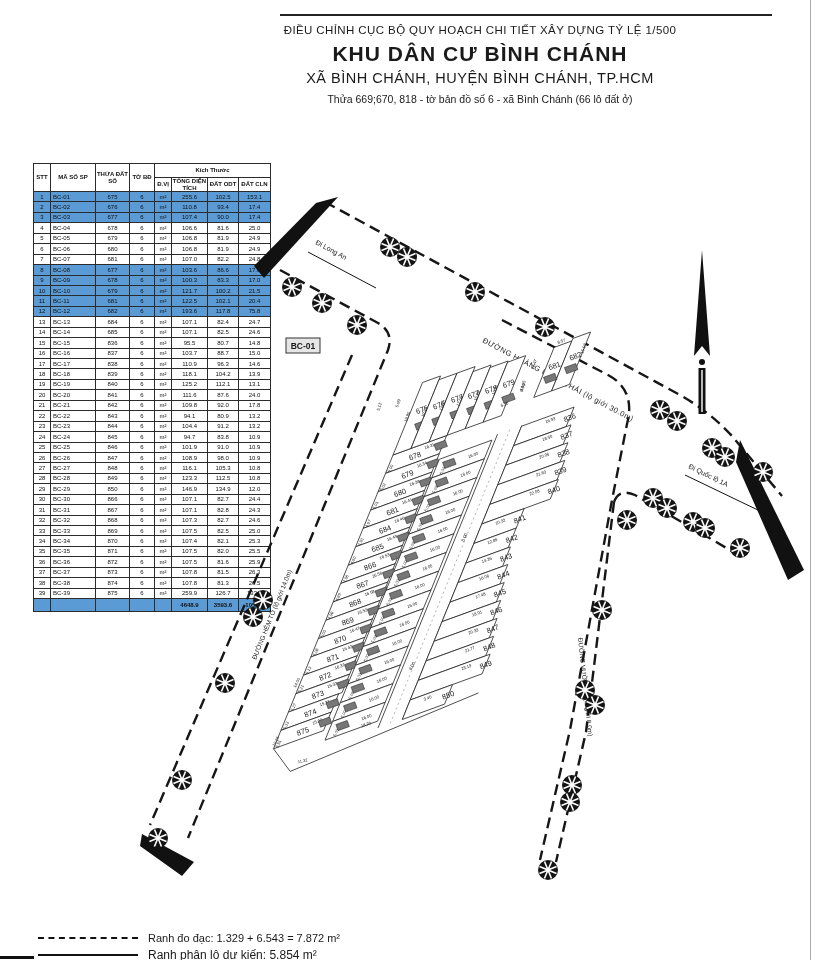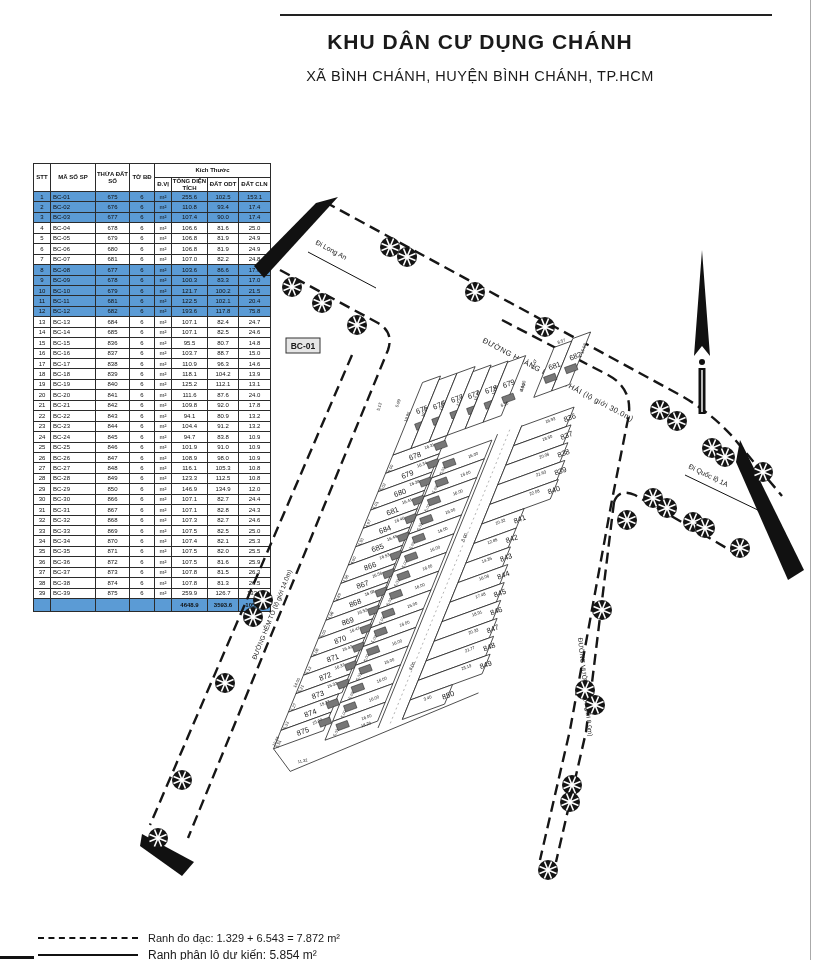--- a/index.html
+++ b/index.html
@@ -2,21 +2,21 @@
 <html><head>
 <meta charset="utf-8">
 <style>
   html,body{margin:0;padding:0;}
   body{width:825px;height:960px;position:relative;background:#fff;overflow:hidden;
        font-family:"Liberation Sans",sans-serif;color:#1a1a1a;}
   
   #hdr{position:absolute;left:150px;top:24px;width:660px;text-align:center;}
   #hdr .h1{font-size:11.5px;letter-spacing:.4px;}
   #hdr .h2{font-size:21px;font-weight:600;letter-spacing:1px;margin-top:6px;}
-  #hdr .h3{font-size:14.5px;letter-spacing:.5px;margin-top:14px;}
+  #hdr .h3{font-size:14.5px;letter-spacing:.5px;margin-top:4px;}
   #hdr .h4{font-size:13.5px;letter-spacing:.3px;margin-top:5px;}
   #hdr .h5{font-size:10.5px;margin-top:7px;}
   #topline{position:absolute;left:280px;top:14px;width:492px;height:2px;background:#222;}
   #rightline{position:absolute;left:810px;top:0;width:1px;height:960px;background:#aaa;}
   #botline{position:absolute;left:0;top:956px;width:34px;height:3px;background:#111;}
   
   #lot-table{position:absolute;left:33px;top:163px;border-collapse:collapse;table-layout:fixed;}
   #lot-table th,#lot-table td{border:1px solid #2b2b2b;font-size:6px;line-height:1.05;
       text-align:center;padding:0;color:#111;overflow:hidden;}
   #lot-table th{font-weight:bold;height:13px;}
@@ -38,22 +38,24 @@
   #legend .row.small{font-size:12px;}
 </style>
 </head>
 <body>
 
 <div id="topline"></div>
 <div id="rightline"></div>
 <div id="botline"></div>
 
 <div id="hdr">
-  <div class="h2">KHU DÂN CƯ DỤNG CHÁNH</div>
+  <div class="h1">ĐIỀU CHỈNH CỤC BỘ QUY HOẠCH CHI TIẾT XÂY DỰNG TỶ LỆ 1/500</div>
+  <div class="h2">KHU DÂN CƯ BÌNH CHÁNH</div>
   <div class="h3">XÃ BÌNH CHÁNH, HUYỆN BÌNH CHÁNH, TP.HCM</div>
+  <div class="h5">Thửa 669;670, 818 - tờ bản đồ số 6 - xã Bình Chánh (66 lô đất ở)</div>
 </div>
 
 <table id="lot-table">
   <colgroup>
     <col style="width:17px">
       <col style="width:45px">
       <col style="width:34px">
       <col style="width:25px">
     <col style="width:17px">
       <col style="width:36px">

